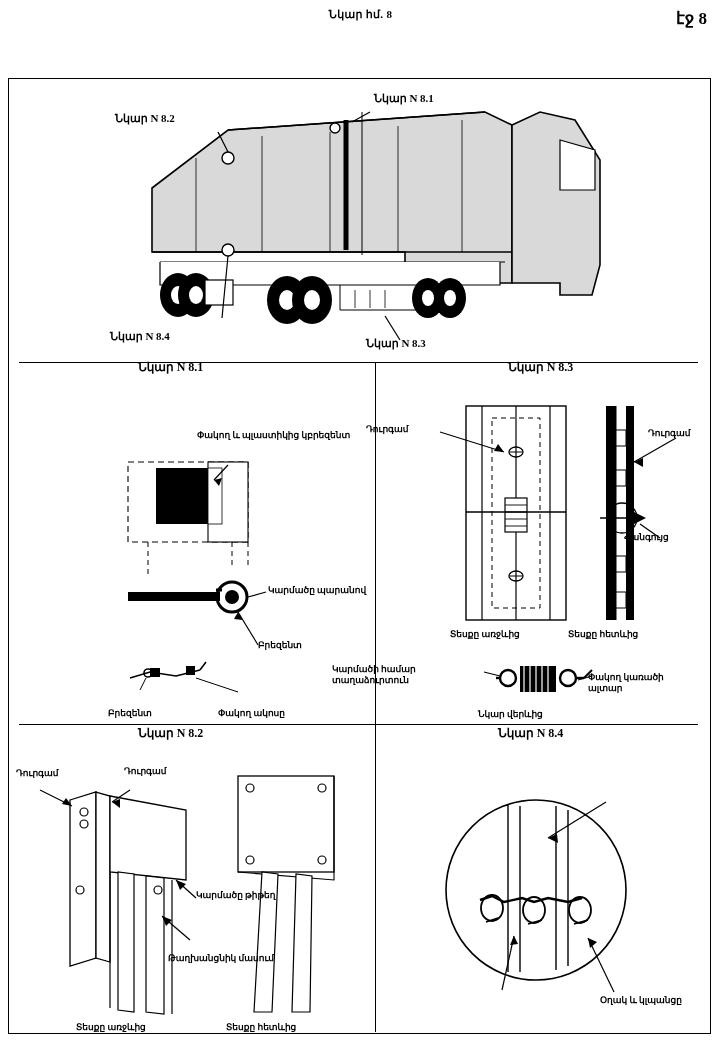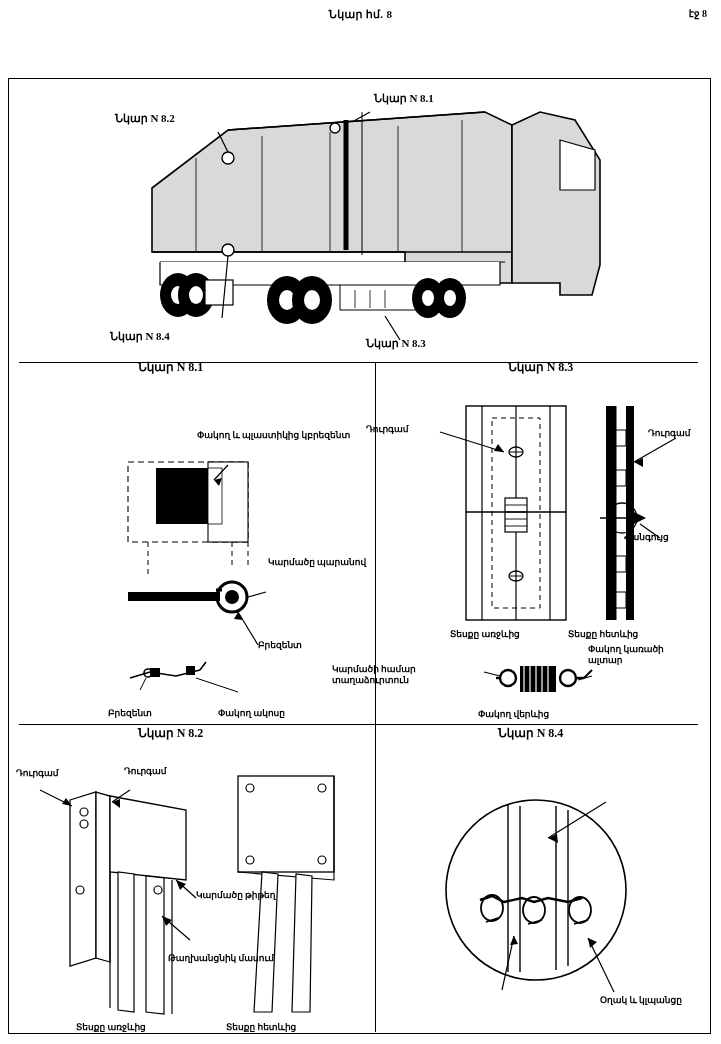--- a/index.html
+++ b/index.html
@@ -33,21 +33,21 @@
     left: 0; top: 0;
     width: 721px;
     text-align: center;
     font-size: 11px;
     font-weight: bold;
     letter-spacing: 0.3px;
   }
   .hdr-right {
     position: absolute;
     right: 14px; top: 0;
-    font-size: 10px;
+    font-size: 17px;
     font-weight: bold;
     text-align: right;
   }
   .title-main {
     position: absolute;
     left: 0; top: 28px;
     width: 721px;
     text-align: center;
     font-size: 10.5px;
     font-weight: bold;
@@ -225,21 +225,21 @@
     <circle cx="148" cy="673" r="4" fill="none" stroke="#000" stroke-width="1.6"></circle>
     <rect x="186" y="666" width="9" height="9" fill="#000"></rect>
     <path d="M200,670 L206,662" stroke="#000" stroke-width="1.6" fill="none"></path>
     <path d="M140,690 L146,678" stroke="#000" stroke-width="1" fill="none"></path>
     <path d="M238,692 L196,678" stroke="#000" stroke-width="1" fill="none"></path>
   </svg>
 
   <div class="lbl-sm2" style="left:197px; top:430px; text-align:left;">
     <span>Փակող և պլաստիկից կբրեզենտ</span>
   </div>
-  <div class="lbl-sm" style="left:268px; top:557px;">Կարմածը պարանով</div>
+  <div class="lbl-sm" style="left:268px; top:585px;">Կարմածը պարանով</div>
   <div class="lbl-sm" style="left:258px; top:640px;">Բրեզենտ</div>
   <div class="lbl-sm" style="left:108px; top:708px;">Բրեզենտ</div>
   <div class="lbl-sm" style="left:218px; top:708px;">Փակող ակոսը</div>
 
   <div class="panel-title" style="left:508px; top:360px;">Նկար N 8.3</div>
 
   <svg class="svg-layer" width="721" height="1044" viewBox="0 0 721 1044">
 
     <rect x="466" y="406" width="100" height="214" fill="#ffffff" stroke="#000" stroke-width="1.4"></rect>
     <path d="M482,406 L482,620" stroke="#000" stroke-width="1.2" fill="none"></path>
@@ -290,24 +290,24 @@
   </svg>
 
   <div class="lbl-sm" style="left:366px; top:424px;">Դուրգամ</div>
   <div class="lbl-sm" style="left:648px; top:428px;">Դուրգամ</div>
   <div class="lbl-sm" style="left:624px; top:532px;">Հանգույց</div>
   <div class="lbl-sm" style="left:450px; top:629px;">Տեսքը առջևից</div>
   <div class="lbl-sm" style="left:568px; top:629px;">Տեսքը հետևից</div>
   <div class="lbl-sm2" style="left:332px; top:664px; width:150px;">
     <span>Կարմածի համար տաղաձուրտուն</span>
   </div>
-  <div class="lbl-sm2" style="left:588px; top:644px; width:110px;">
+  <div class="lbl-sm2" style="left:588px; top:672px; width:110px;">
     <span>Փակող կառածի ալտար</span>
   </div>
-  <div class="lbl-sm" style="left:478px; top:709px;">Փակող վերևից</div>
+  <div class="lbl-sm" style="left:478px; top:709px;">Նկար վերևից</div>
 
   <div class="panel-title" style="left:138px; top:726px;">Նկար N 8.2</div>
 
   <svg class="svg-layer" width="721" height="1044" viewBox="0 0 721 1044">
 
     <path d="M70,800 L96,792 L96,958 L70,966 Z" fill="#ffffff" stroke="#000" stroke-width="1.3"></path>
     <path d="M96,792 L110,796 L110,962 L96,958 Z" fill="#ffffff" stroke="#000" stroke-width="1.3"></path>
     <path d="M110,796 L186,810 L186,880 L110,872 Z" fill="#ffffff" stroke="#000" stroke-width="1.3"></path>
 
     <path d="M118,872 L118,1010 L134,1012 L134,874 Z" fill="#ffffff" stroke="#000" stroke-width="1.2"></path>

